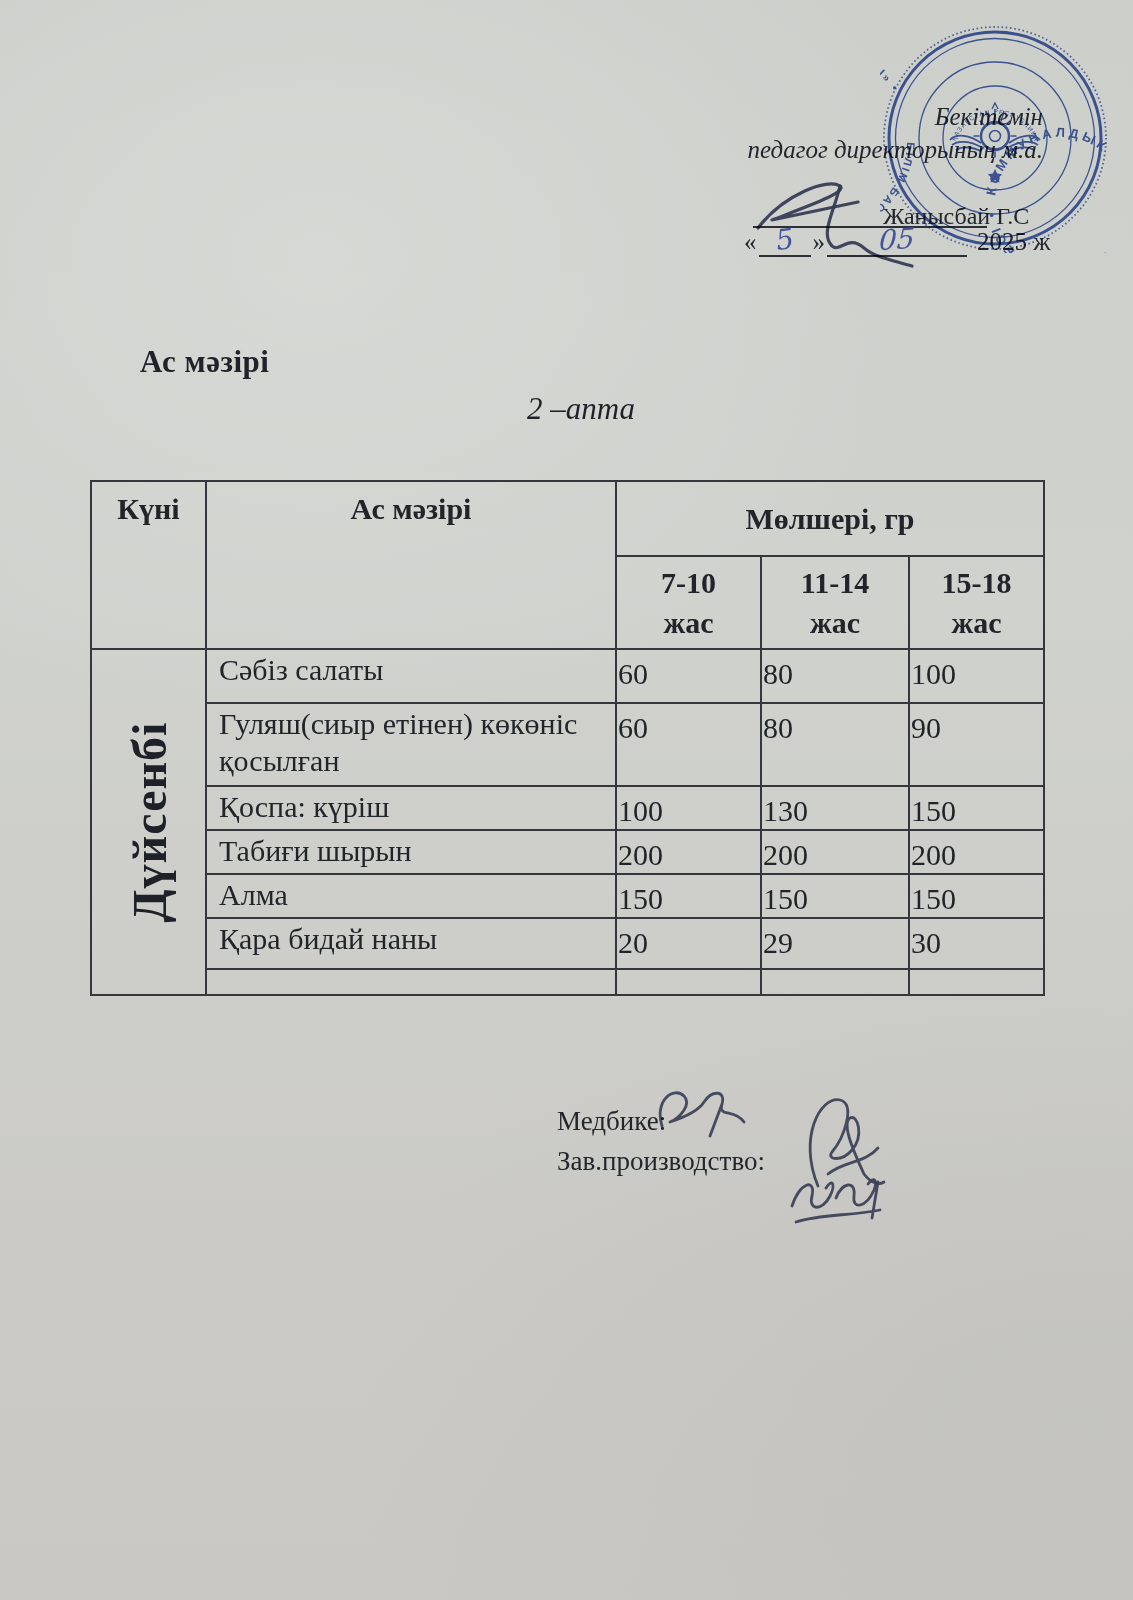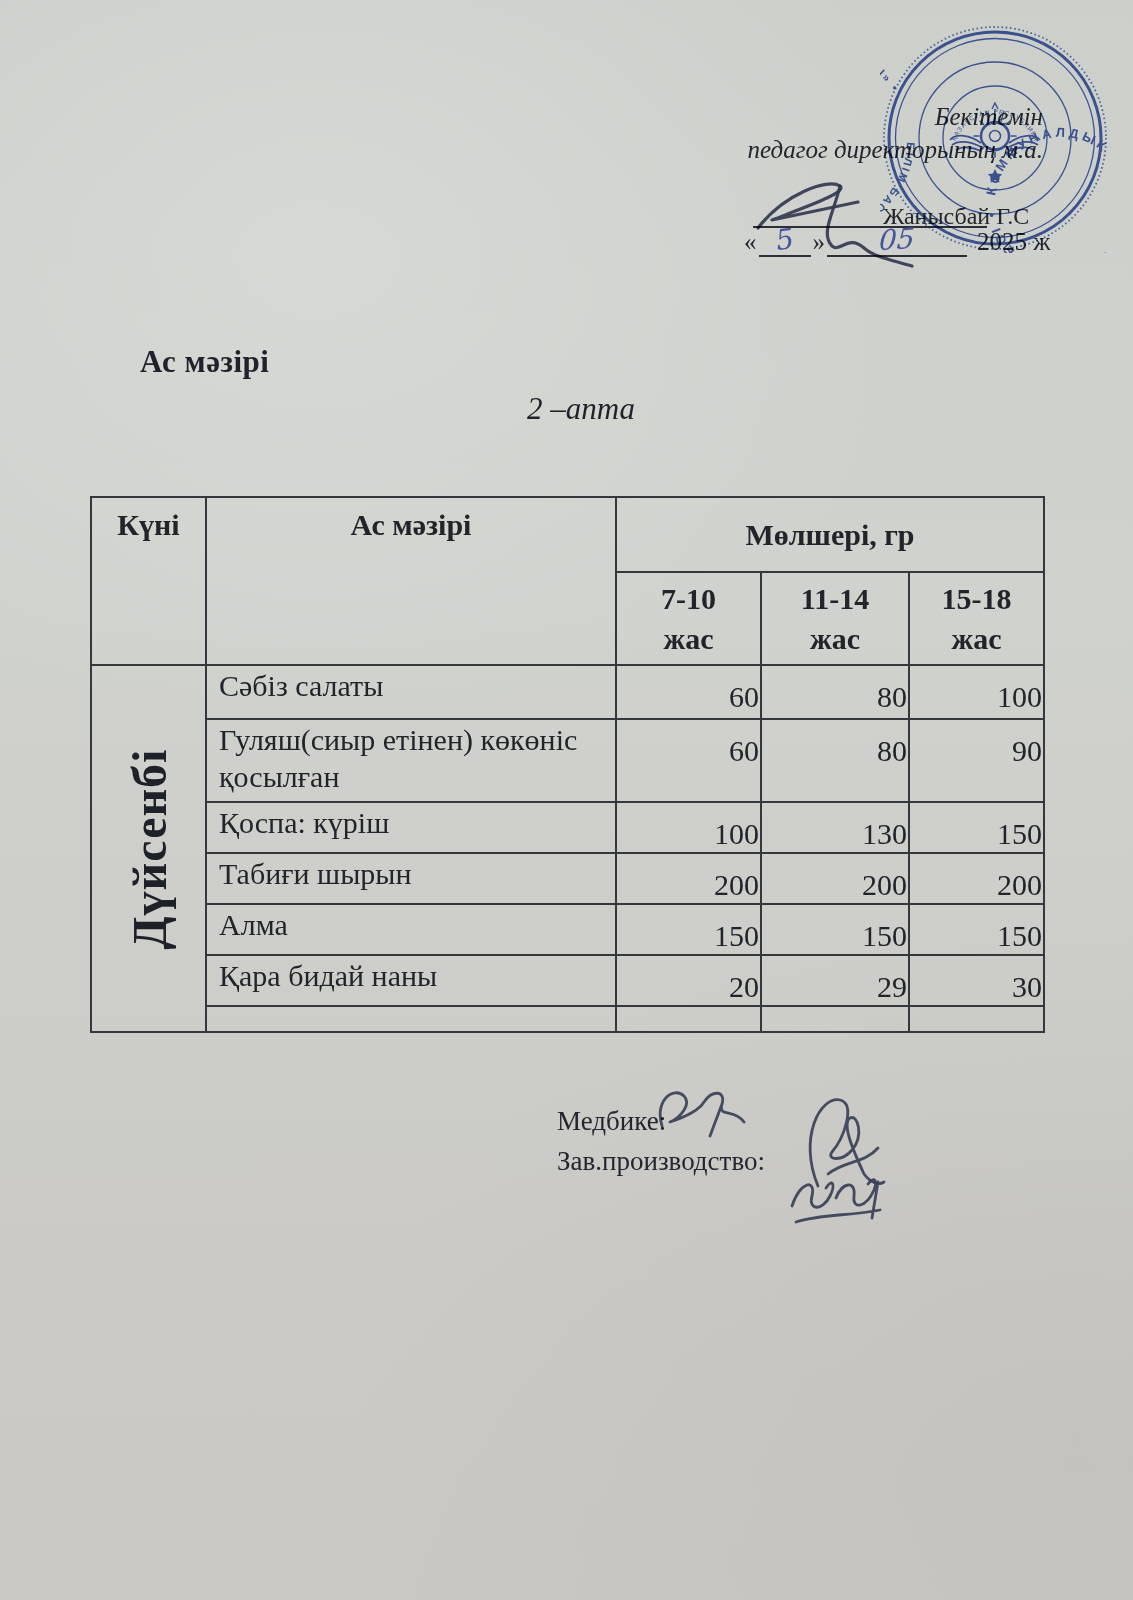--- a/index.html
+++ b/index.html
@@ -40,28 +40,28 @@
   .ink{mix-blend-mode:multiply;}
   .dir-sig{left:742px;top:168px;width:250px;height:105px;}
   .bottom-sigs{left:640px;top:1078px;width:310px;height:170px;}
   .bottom-sigs path{stroke:#4a5070;stroke-width:2.8;}
 
   
   .doc-title{left:140px;top:344px;font-size:31px;font-weight:bold;letter-spacing:.5px;color:#1f2329;}
   .week-subtitle{left:527px;top:391px;font-size:31px;font-weight:normal;font-style:italic;color:#1f2329;}
 
   
-  table.menu{position:absolute;left:90px;top:496px;border-collapse:collapse;table-layout:fixed;}
+  table.menu{position:absolute;left:90px;top:480px;border-collapse:collapse;table-layout:fixed;}
   table.menu td{border:2px solid #34383d;font-size:30px;color:#212529;overflow:hidden;}
   td.hd{font-weight:bold;text-align:center;}
   td.hd-top{vertical-align:top;padding-top:10px;}
   td.hd-mid{vertical-align:middle;}
   td.age{white-space:pre-line;line-height:40px;vertical-align:middle;font-weight:bold;text-align:center;}
   td.dish{padding:2px 8px 0 12px;vertical-align:top;font-size:31px;line-height:1.22;}
-  td.val{text-align:right;vertical-align:top;padding-top:14px;}
+  td.val{text-align:left;vertical-align:top;padding-top:7px;}
   td.daycell{position:relative;}
   .day-vert{position:absolute;top:50%;left:50%;transform:translate(-50%,-50%) rotate(-90deg);
     white-space:nowrap;font-weight:bold;font-size:48px;letter-spacing:1px;color:#1e2228;}
 
   
   .sign-block{left:557px;top:1102px;font-size:27px;line-height:39.5px;color:#23272d;}
 </style>
 </head>
 <body>
 

